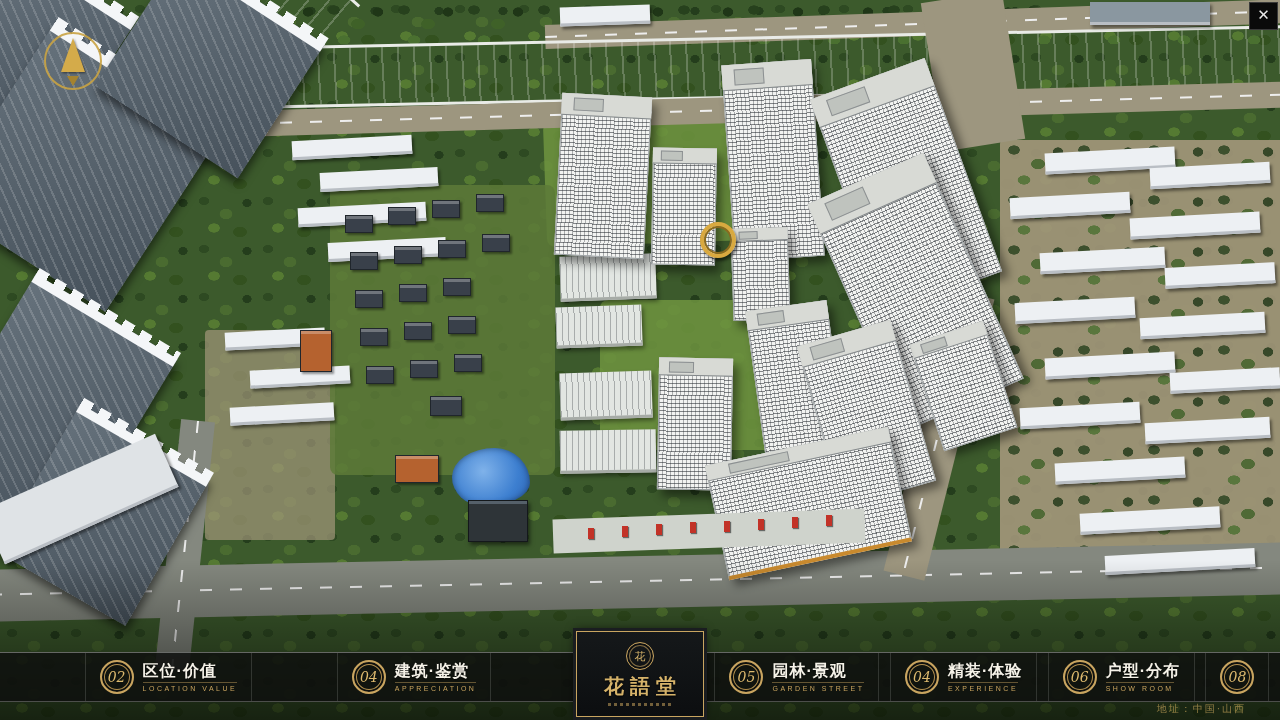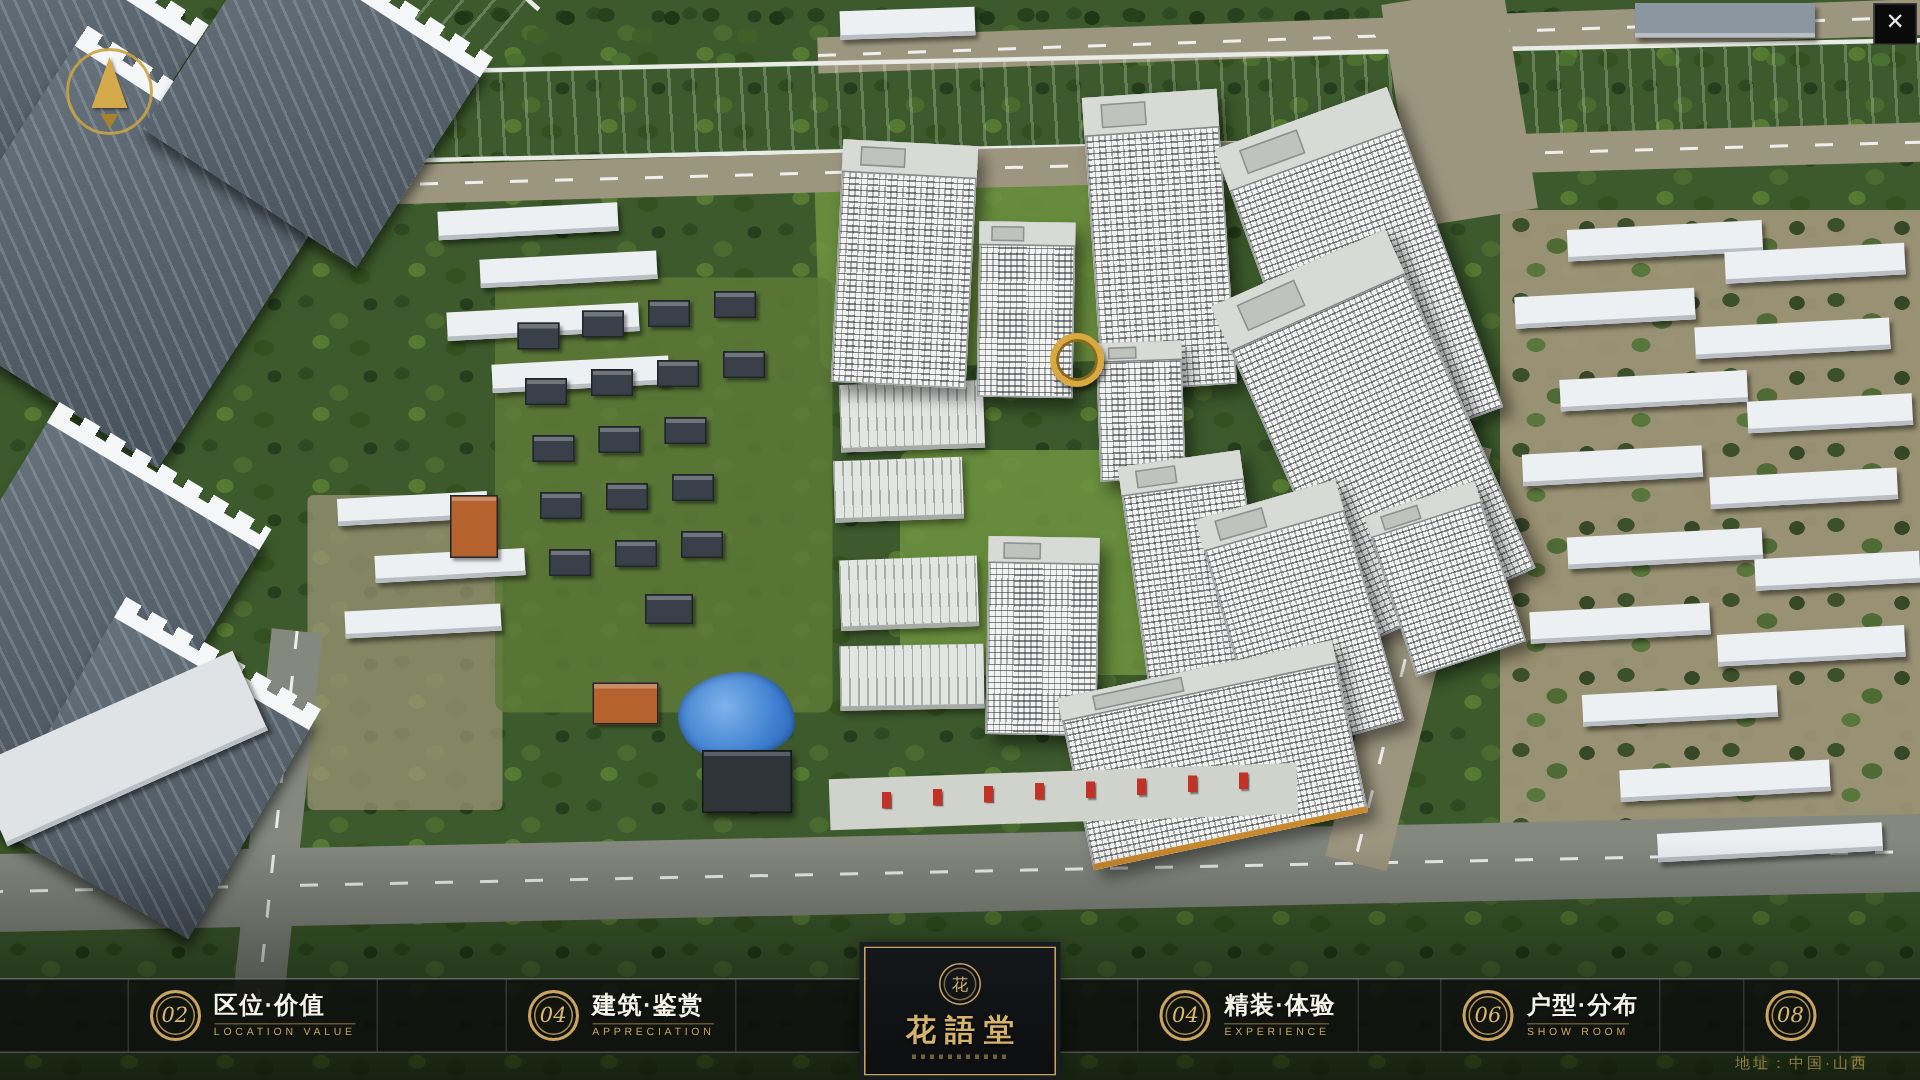--- a/index.html
+++ b/index.html
@@ -249,20 +249,27 @@
     </div>
 
     <div id="logo-panel">
       <span class="seal">花</span>
       <span class="logo-title">花語堂</span>
       <span class="logo-rule"></span>
     </div>
 
     <div class="nav-side">
       <div class="nav-item">
+        <span class="badge">05</span>
+        <span class="nav-text">
+          <span class="nav-label">园林·景观</span>
+          <span class="nav-sub">GARDEN STREET</span>
+        </span>
+      </div>
+      <div class="nav-item">
         <span class="badge">04</span>
         <span class="nav-text">
           <span class="nav-label">精装·体验</span>
           <span class="nav-sub">EXPERIENCE</span>
         </span>
       </div>
       <div class="nav-item">
         <span class="badge">06</span>
         <span class="nav-text">
           <span class="nav-label">户型·分布</span>

